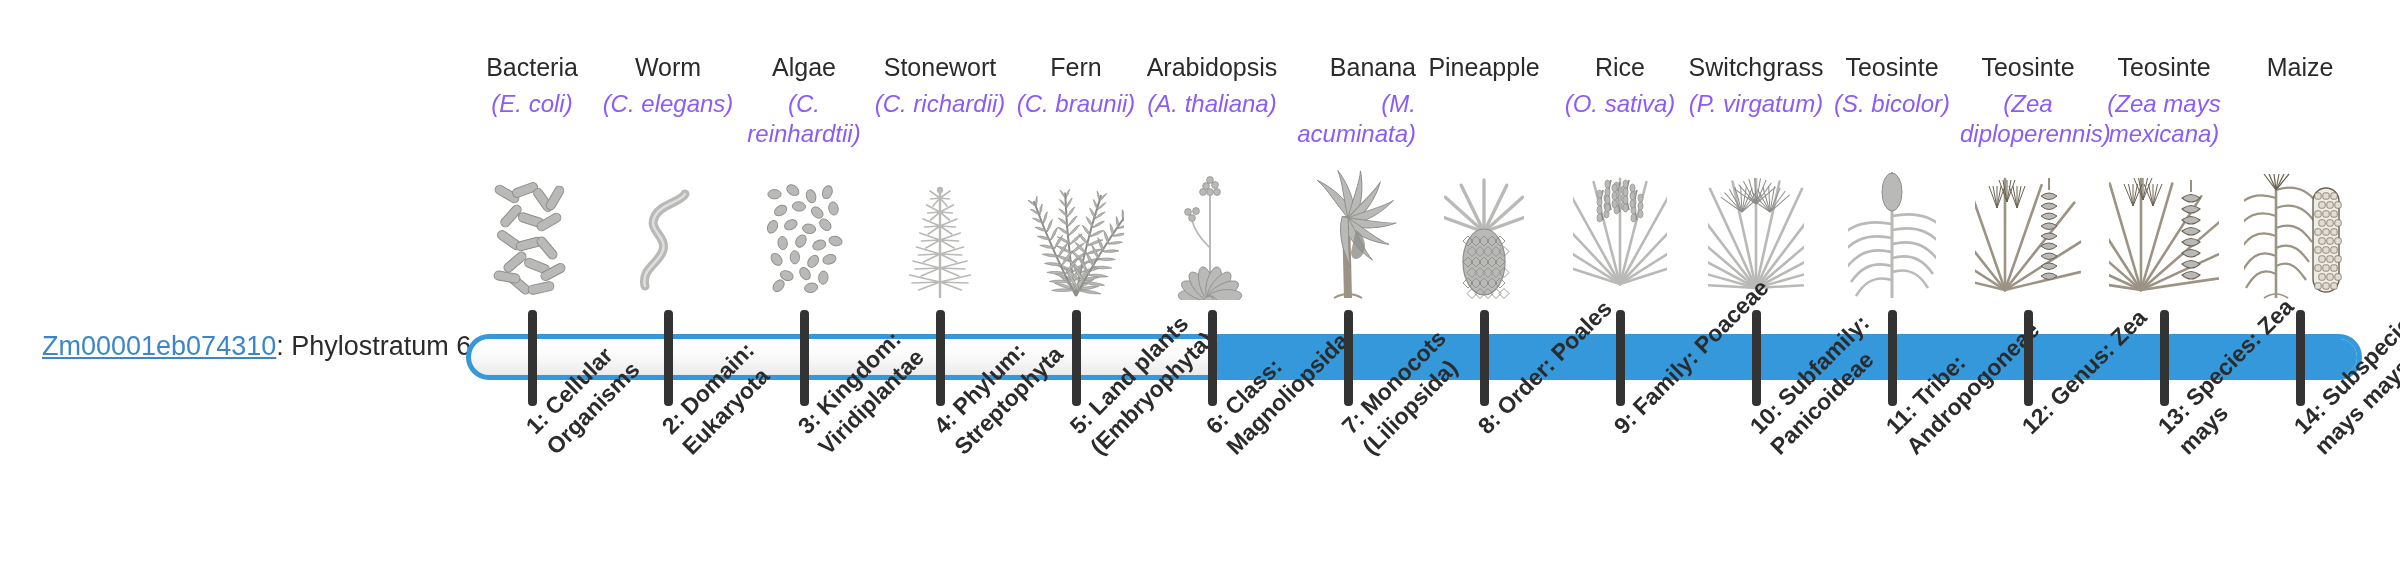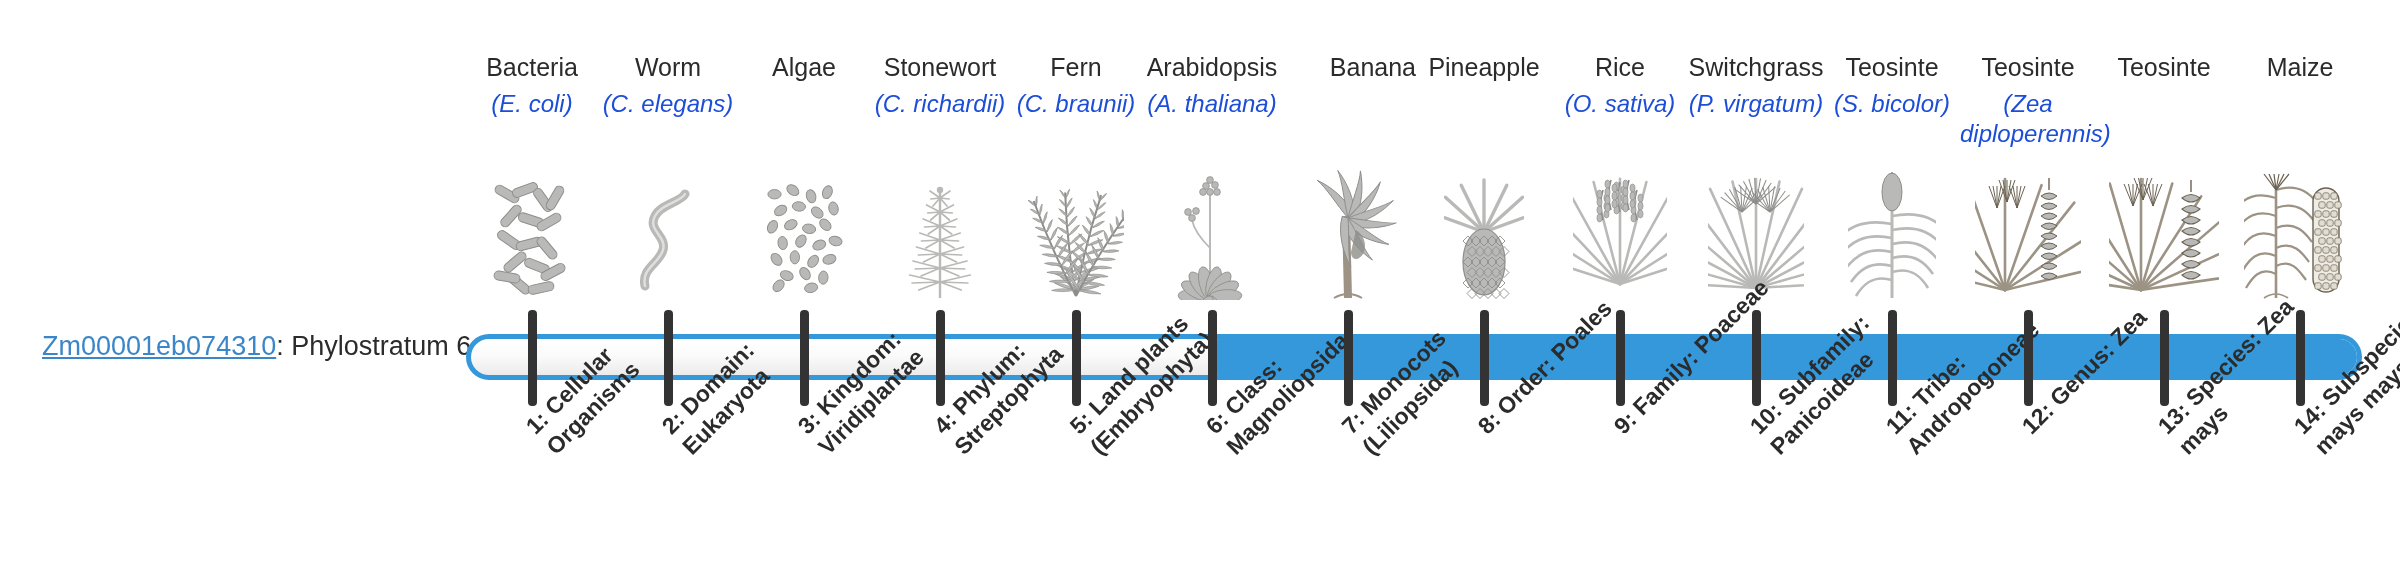--- a/index.html
+++ b/index.html
@@ -53,21 +53,21 @@
     font-size: 25px;
     line-height: 31px;
     color: #2b2b2b;
     white-space: nowrap;
     overflow: visible;
   }
   .col .sci {
     font-size: 24px;
     line-height: 30px;
     font-style: italic;
-    color: #1d4ed8;
+    color: #8b5cf6;
     margin-top: 6px;
     word-break: normal;
   }
 
   
   .organism {
     position: absolute;
     top: 160px;
     width: 136px;
     height: 140px;
@@ -196,20 +196,21 @@
         <div class="sci">(C. elegans)</div>
       </div>
       <div class="organism" style="left: 600px;">
         <svg width="86" height="118" viewBox="0 0 86 118">
       <path d="M20 104 C 16 86 34 82 38 68 C 42 54 22 48 30 34 C 36 22 56 20 60 12" fill="none" stroke="#b9b9b7" stroke-width="9" stroke-linecap="round"></path>
       <path d="M20 104 C 16 86 34 82 38 68 C 42 54 22 48 30 34 C 36 22 56 20 60 12" fill="none" stroke="#ffffff" stroke-width="2.5" stroke-linecap="round" opacity="0.55"></path>
     </svg>
       </div>
       <div class="col" style="left: 736px;">
         <div class="common">Algae</div>
+        <div class="sci">(C. reinhardtii)</div>
       </div>
       <div class="organism" style="left: 736px;">
         <svg width="88" height="120" viewBox="0 0 78 118">
           <ellipse cx="10" cy="14" rx="6.5" ry="4.6" fill="#b9b9b7" stroke="#8d8d8a" stroke-width="0.9" transform="rotate(0 10 14)"></ellipse>
           <ellipse cx="28" cy="10" rx="6.5" ry="4.6" fill="#b9b9b7" stroke="#8d8d8a" stroke-width="0.9" transform="rotate(37 28 10)"></ellipse>
           <ellipse cx="46" cy="16" rx="6.5" ry="4.6" fill="#b9b9b7" stroke="#8d8d8a" stroke-width="0.9" transform="rotate(74 46 16)"></ellipse>
           <ellipse cx="62" cy="12" rx="6.5" ry="4.6" fill="#b9b9b7" stroke="#8d8d8a" stroke-width="0.9" transform="rotate(111 62 12)"></ellipse>
           <ellipse cx="16" cy="30" rx="6.5" ry="4.6" fill="#b9b9b7" stroke="#8d8d8a" stroke-width="0.9" transform="rotate(148 16 30)"></ellipse>
           <ellipse cx="34" cy="26" rx="6.5" ry="4.6" fill="#b9b9b7" stroke="#8d8d8a" stroke-width="0.9" transform="rotate(5 34 26)"></ellipse>
           <ellipse cx="52" cy="32" rx="6.5" ry="4.6" fill="#b9b9b7" stroke="#8d8d8a" stroke-width="0.9" transform="rotate(42 52 32)"></ellipse>
@@ -405,20 +406,21 @@
           <ellipse cx="40" cy="126" rx="7" ry="17" fill="#b9b9b7" stroke="#8d8d8a" stroke-width="0.8" transform="rotate(38 40 126) translate(0,-15)"></ellipse>
           <ellipse cx="40" cy="126" rx="7" ry="17" fill="#b9b9b7" stroke="#8d8d8a" stroke-width="0.8" transform="rotate(62 40 126) translate(0,-15)"></ellipse>
           <ellipse cx="40" cy="126" rx="7" ry="17" fill="#b9b9b7" stroke="#8d8d8a" stroke-width="0.8" transform="rotate(85 40 126) translate(0,-15)"></ellipse>
           <ellipse cx="40" cy="126" rx="7" ry="17" fill="#b9b9b7" stroke="#8d8d8a" stroke-width="0.8" transform="rotate(180 40 126) translate(0,-15)"></ellipse>
           <ellipse cx="40" cy="126" rx="7" ry="17" fill="#b9b9b7" stroke="#8d8d8a" stroke-width="0.8" transform="rotate(155 40 126) translate(0,-15)"></ellipse>
           <ellipse cx="40" cy="126" rx="7" ry="17" fill="#b9b9b7" stroke="#8d8d8a" stroke-width="0.8" transform="rotate(205 40 126) translate(0,-15)"></ellipse>
     </svg>
       </div>
       <div class="col" style="left: 1280px; text-align: right;">
         <div class="common">Banana</div>
+        <div class="sci">(M. acuminata)</div>
       </div>
       <div class="organism" style="left: 1280px;">
         <svg width="100" height="132" viewBox="0 0 100 132">
       <path d="M50 130 L48 48" stroke="#9c9384" stroke-width="8"></path>
       <g transform="rotate(-110 50 50)">
             <path d="M50 50 C 66 44 86 40 96 34 C 86 44 68 56 50 56 z" fill="#b9b9b7" stroke="#8d8d8a" stroke-width="0.9"></path>
           </g>
           <g transform="rotate(-83 50 50)">
             <path d="M50 50 C 66 44 86 40 96 34 C 86 44 68 56 50 56 z" fill="#b9b9b7" stroke="#8d8d8a" stroke-width="0.9"></path>
           </g>
@@ -663,20 +665,21 @@
             <path d="M-8 74 q 8 -6 16 0 q -8 7 -16 0 z" fill="#b9b9b7" stroke="#6b6252" stroke-width="1"></path>
             <path d="M-8 84 q 8 -6 16 0 q -8 7 -16 0 z" fill="#b9b9b7" stroke="#6b6252" stroke-width="1"></path>
             <path d="M-8 94 q 8 -6 16 0 q -8 7 -16 0 z" fill="#b9b9b7" stroke="#6b6252" stroke-width="1"></path>
             <path d="M-8 104 q 8 -6 16 0 q -8 7 -16 0 z" fill="#b9b9b7" stroke="#6b6252" stroke-width="1"></path>
         <path d="M0 18 L0 6" stroke="#6b6252" stroke-width="1.4"></path>
       </g>
     </svg>
       </div>
       <div class="col" style="left: 2096px;">
         <div class="common">Teosinte</div>
+        <div class="sci">(Zea mays mexicana)</div>
       </div>
       <div class="organism" style="left: 2096px;">
         <svg width="110" height="128" viewBox="0 0 110 128">
       <g>
         <path d="M32 118 Q 19 53.1 9 7.08" fill="none" stroke="#9c9384" stroke-width="2.6" stroke-linecap="round" transform="rotate(-70 32 118)"></path>
             <path d="M32 118 Q 21.6 53.1 13.599999999999998 7.08" fill="none" stroke="#9c9384" stroke-width="2.6" stroke-linecap="round" transform="rotate(-56 32 118)"></path>
             <path d="M32 118 Q 24.2 53.1 18.200000000000003 7.08" fill="none" stroke="#9c9384" stroke-width="2.6" stroke-linecap="round" transform="rotate(-42 32 118)"></path>
             <path d="M32 118 Q 26.8 53.1 22.799999999999997 7.08" fill="none" stroke="#9c9384" stroke-width="2.6" stroke-linecap="round" transform="rotate(-28 32 118)"></path>
             <path d="M32 118 Q 29.4 53.1 27.400000000000002 7.08" fill="none" stroke="#9c9384" stroke-width="2.6" stroke-linecap="round" transform="rotate(-13.999999999999996 32 118)"></path>
             <path d="M32 118 Q 32 53.1 32 7.08" fill="none" stroke="#9c9384" stroke-width="2.6" stroke-linecap="round" transform="rotate(0 32 118)"></path>

